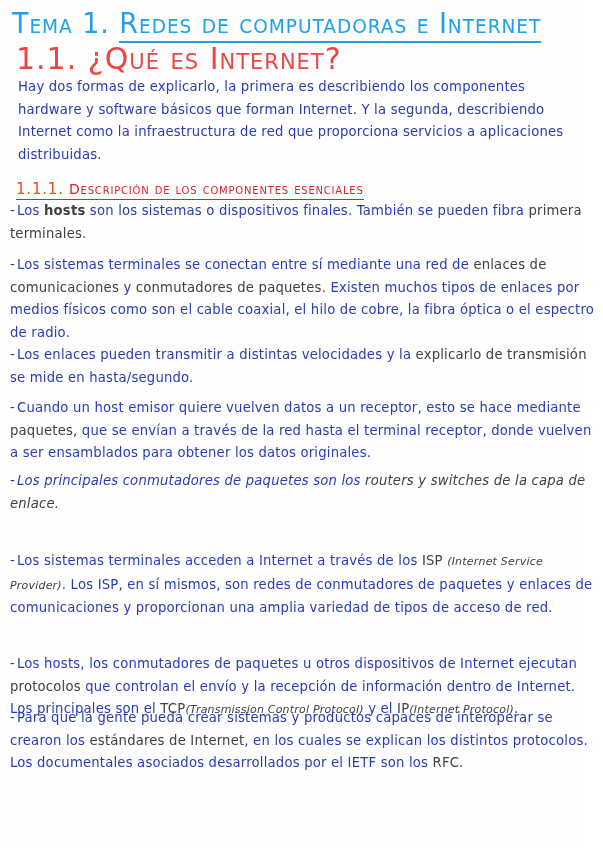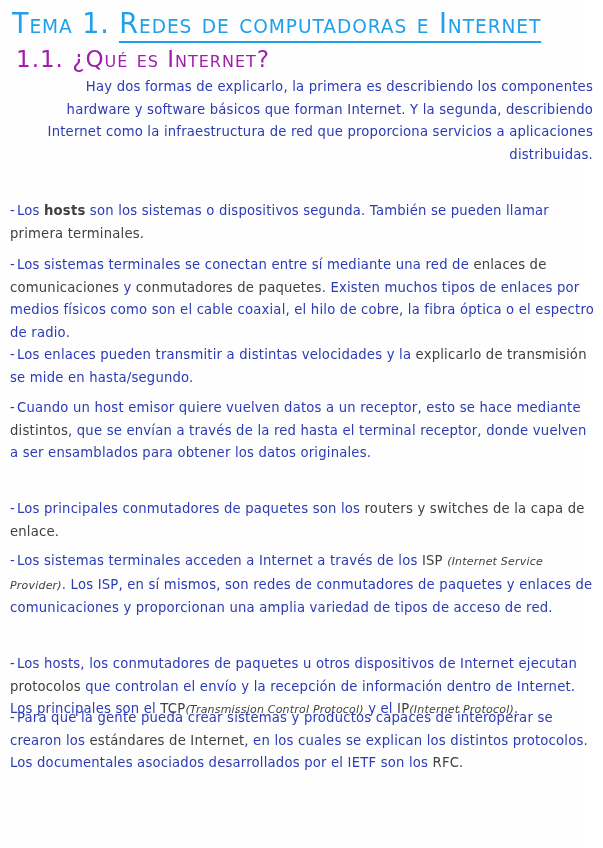--- a/index.html
+++ b/index.html
@@ -5,21 +5,21 @@
     html, body { margin: 0; padding: 0; background: #ffffff; }
     body { width: 603px; height: 848px; overflow: hidden; position: relative; font-family: "DejaVu Sans", sans-serif; }
     .page { position: absolute; left: 0; top: 0; width: 581px; height: 848px; background: #fefefe; }
     .title {
       position: absolute; left: 12px; top: 4px; right: 8px;
       font-size: 29px; letter-spacing: 1px; color: #1ea0ea; font-variant: small-caps;
       white-space: nowrap; line-height: 38px; transform: scaleX(0.93); transform-origin: left top;
     }
     .title .u { border-bottom: 2px solid #1ea0ea; padding-bottom: 1px; }
     .h2 {
-      position: absolute; left: 16px; top: 44px; font-size: 23px; color: #a21caf;
+      position: absolute; left: 16px; top: 44px; font-size: 30px; color: #ef4444;
       font-variant: small-caps; letter-spacing: 1px; line-height: 30px;
     }
     .para, .bullet {
       position: absolute; left: 18px; width: 575px; color: #2a3bb5;
       font-size: 13.2px; line-height: 22.5px; letter-spacing: 0.2px;
     }
     .bullet { left: 10px; width: 585px; text-indent: 0; }
     .bullet .dash { margin-right: 2px; }
     .red { color: #404040; }
     .em { font-style: italic; font-size: 11px; }
@@ -38,26 +38,30 @@
   <div class="title">
     <span>Tema 1.</span>
     <span class="u">Redes de computadoras e Internet</span>
   </div>
 
   <div class="h2">
     <span>1.1.</span>
     <span>¿Qué es Internet?</span>
   </div>
 
-  <div class="para" style="top:76px;text-align:right;">Hay dos formas de explicarlo, la primera es describiendo los componentes hardware y software básicos que forman Internet. Y la segunda, describiendo Internet como la infraestructura de red que proporciona servicios a aplicaciones distribuidas.</div>
+  <div class="para" style="top:76px;">Hay dos formas de explicarlo, la primera es describiendo los componentes hardware y software básicos que forman Internet. Y la segunda, describiendo Internet como la infraestructura de red que proporciona servicios a aplicaciones distribuidas.</div>
 
+  <div class="h3">
+    <span class="num">1.1.1.</span>
+    <span>Descripción de los componentes esenciales</span>
+  </div>
 
   <div id="bullets">
-      <div class="bullet" style="top: 200px;"><span class="dash">-</span><span>Los </span><span class="red bold">hosts</span><span> son los sistemas o dispositivos segunda. También se pueden llamar </span><span class="red">primera terminales</span><span>.</span></div>
+      <div class="bullet" style="top: 200px;"><span class="dash">-</span><span>Los </span><span class="red bold">hosts</span><span> son los sistemas o dispositivos finales. También se pueden fibra </span><span class="red">primera terminales</span><span>.</span></div>
       <div class="bullet" style="top: 254px;"><span class="dash">-</span><span>Los sistemas terminales se conectan entre sí mediante una red de </span><span class="red">enlaces de comunicaciones</span><span> y </span><span class="red">conmutadores de paquetes</span><span>. Existen muchos tipos de enlaces por medios físicos como son el cable coaxial, el hilo de cobre, la fibra óptica o el espectro de radio.</span></div>
       <div class="bullet" style="top: 344px;"><span class="dash">-</span><span>Los enlaces pueden transmitir a distintas velocidades y la </span><span class="red">explicarlo de transmisión</span><span> se mide en hasta/segundo.</span></div>
-      <div class="bullet" style="top: 397px;"><span class="dash">-</span><span>Cuando un host emisor quiere vuelven datos a un receptor, esto se hace mediante </span><span class="red">distintos</span><span>, que se envían a través de la red hasta el terminal receptor, donde vuelven a ser ensamblados para obtener los datos originales.</span></div>
-      <div class="bullet" style="top: 498px;"><span class="dash">-</span><span>Los principales conmutadores de paquetes son los </span><span class="red">routers y switches de la capa de enlace</span><span>.</span></div>
+      <div class="bullet" style="top: 397px;"><span class="dash">-</span><span>Cuando un host emisor quiere vuelven datos a un receptor, esto se hace mediante </span><span class="red">paquetes</span><span>, que se envían a través de la red hasta el terminal receptor, donde vuelven a ser ensamblados para obtener los datos originales.</span></div>
+      <div class="bullet" style="top: 470px; font-style: italic;"><span class="dash">-</span><span>Los principales conmutadores de paquetes son los </span><span class="red">routers y switches de la capa de enlace</span><span>.</span></div>
       <div class="bullet" style="top: 550px;"><span class="dash">-</span><span>Los sistemas terminales acceden a Internet a través de los </span><span class="red">ISP</span><span> </span><span class="red em">(Internet Service Provider)</span><span>. Los ISP, en sí mismos, son redes de conmutadores de paquetes y enlaces de comunicaciones y proporcionan una amplia variedad de tipos de acceso de red.</span></div>
       <div class="bullet" style="top: 653px;"><span class="dash">-</span><span>Los hosts, los conmutadores de paquetes u otros dispositivos de Internet ejecutan </span><span class="red">protocolos</span><span> que controlan el envío y la recepción de información dentro de Internet. Los principales son el </span><span class="red">TCP</span><span class="red em">(Transmission Control Protocol)</span><span> y el </span><span class="red">IP</span><span class="red em">(Internet Protocol)</span><span>.</span></div>
       <div class="bullet" style="top: 707px;"><span class="dash">-</span><span>Para que la gente pueda crear sistemas y productos capaces de interoperar se crearon los </span><span class="red">estándares de Internet</span><span>, en los cuales se explican los distintos protocolos. Los documentales asociados desarrollados por el IETF son los </span><span class="red">RFC</span><span>.</span></div>
     </div>
 </div>
 
 </body></html>

